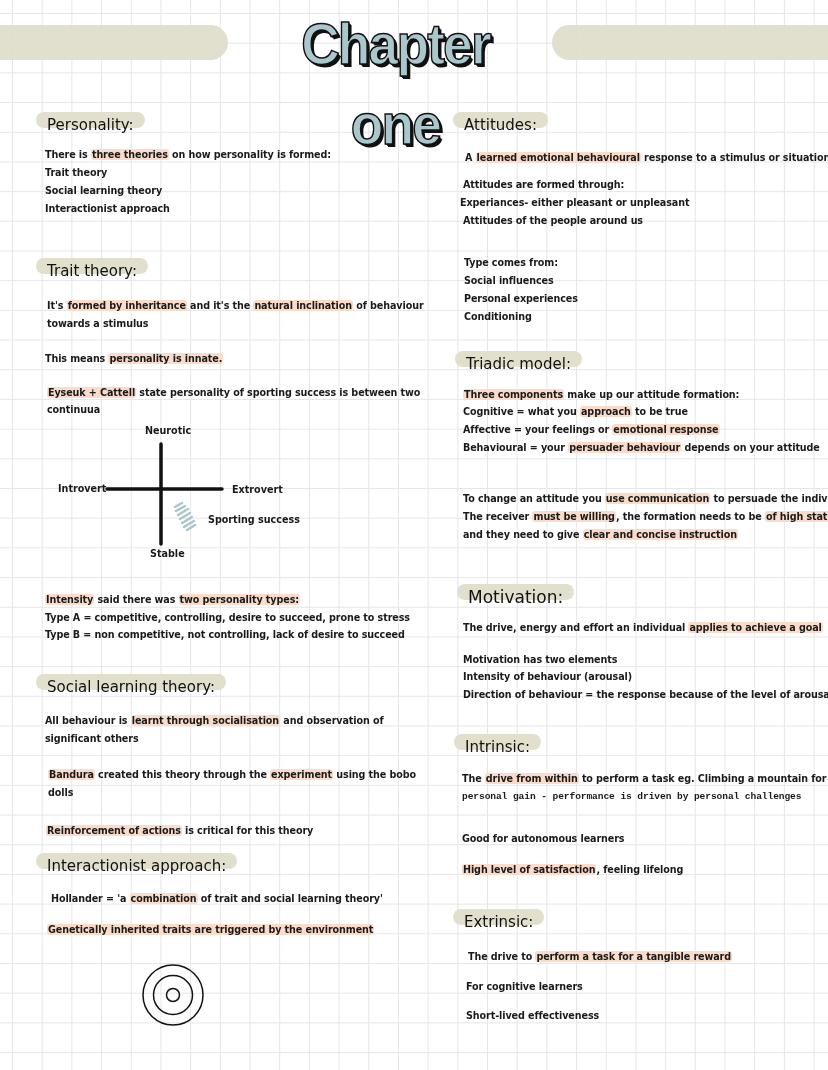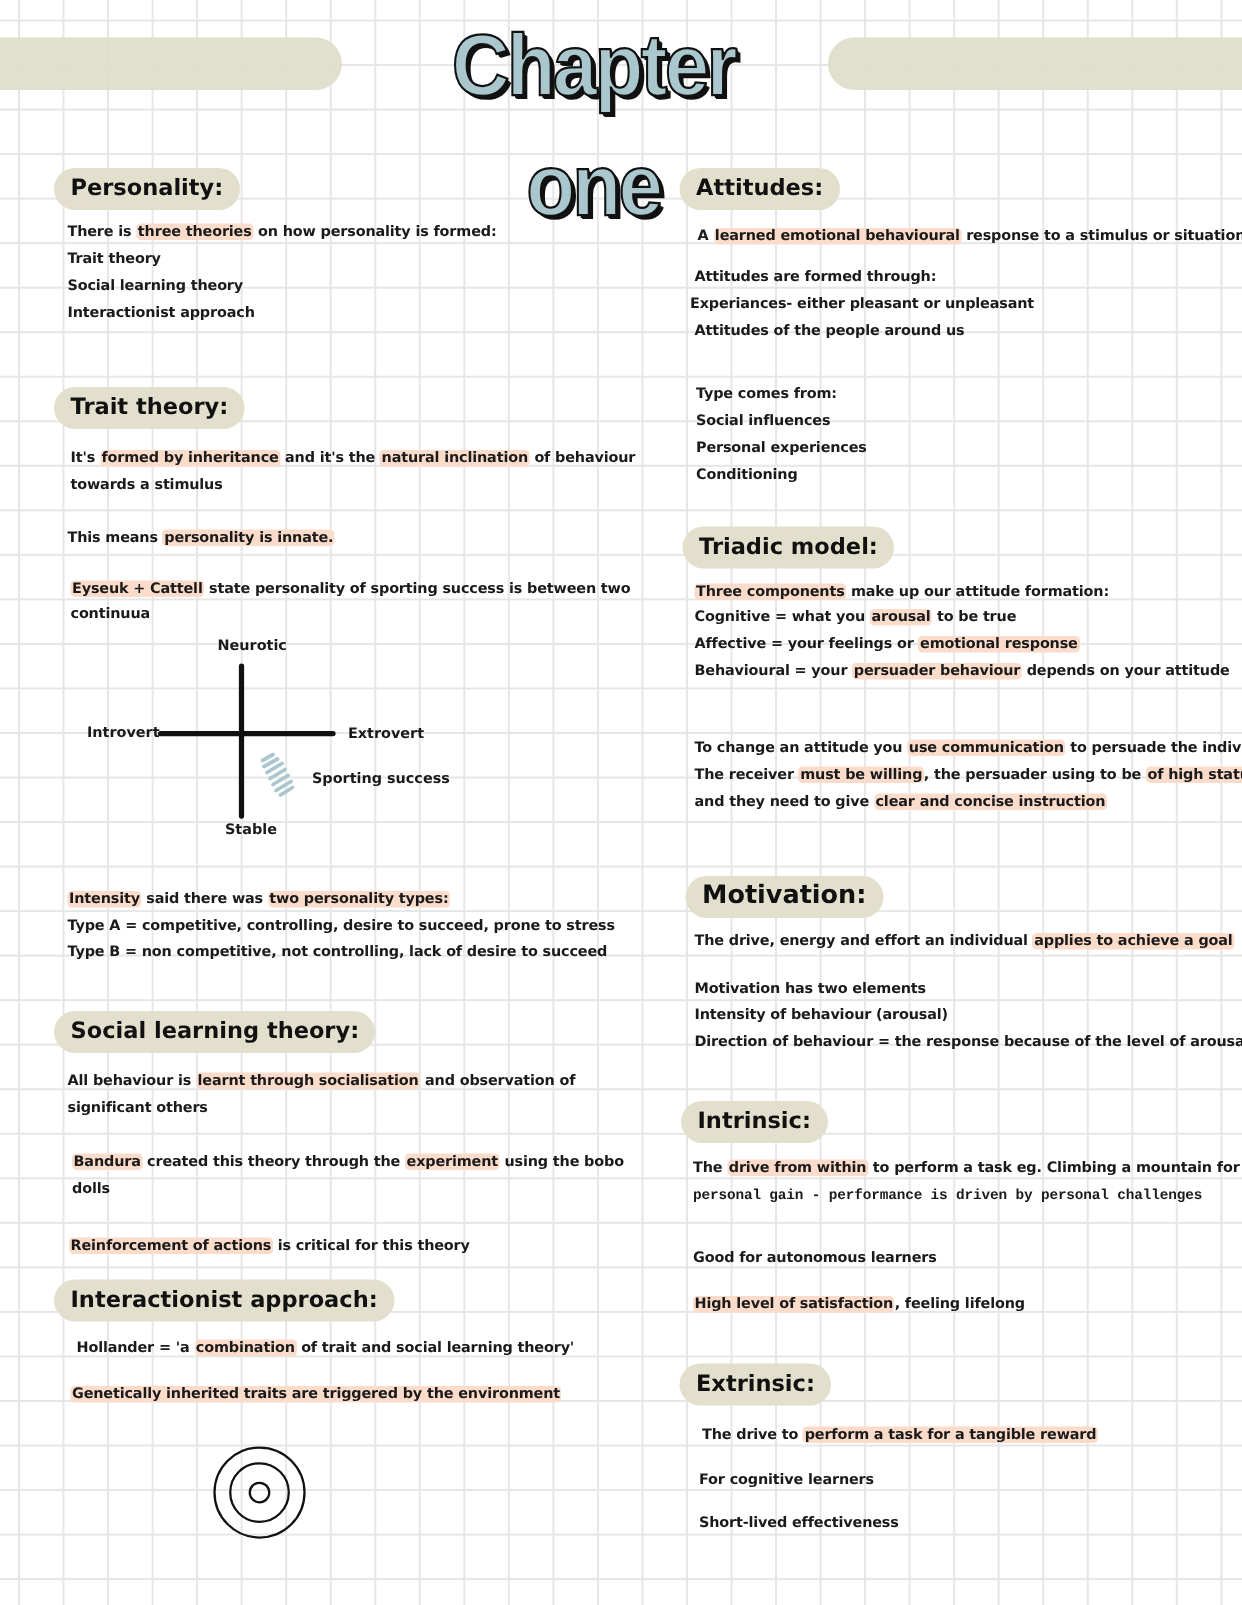--- a/index.html
+++ b/index.html
@@ -21,21 +21,21 @@
   .title {
     position: absolute; left: 243px; top: 4px; width: 305px; text-align: center;
     font-family: "Liberation Sans", sans-serif; font-weight: bold; font-size: 58px;
     letter-spacing: -2px; color: #a9c7cc; line-height: 80px;
     transform: scaleX(0.92);
     text-shadow: 3px 3px 0 #111, 2px 2px 0 #111, 1px 1px 0 #111;
     -webkit-text-stroke: 1.5px #111;
   }
   .pill {
     position: absolute; background: #e2e0cd; border-radius: 14px;
-    font-weight: bold; font-size: 15px; padding: 0 11px; height: 28px; line-height: 26px;
+    font-weight: normal; font-size: 15px; padding: 0 11px; height: 16px; line-height: 26px;
     color: #111;
   }
   .txt { position: absolute; font-size: 9.6px; font-weight: bold; line-height: 18px; white-space: nowrap; letter-spacing: -0.1px; }
   .hl { background: #fbdccb; border-radius: 3px; padding: 0 1px; }
   .diag-label { position: absolute; font-size: 9.6px; font-weight: bold; white-space: nowrap; }
 </style>
 </head>
 <body>
 
 <div class="bar left"></div>
@@ -104,25 +104,25 @@
 <div class="txt" style="left:463px;top:176px;">Attitudes are formed through:</div>
 <div class="txt" style="left:439px;top:194px;margin-left:21px;">Experiances- either pleasant or unpleasant</div>
 <div class="txt" style="left:463px;top:212px;">Attitudes of the people around us</div>
 <div class="txt" style="left:464px;top:254px;">Type comes from:</div>
 <div class="txt" style="left:464px;top:272px;">Social influences</div>
 <div class="txt" style="left:464px;top:290px;">Personal experiences</div>
 <div class="txt" style="left:464px;top:308px;">Conditioning</div>
 
 <div class="pill" style="left:455px;top:351px;">Triadic model:</div>
 <div class="txt" style="left:463px;top:386px;"><span class="hl">Three components</span><span> make up our attitude formation:</span></div>
-<div class="txt" style="left:463px;top:403px;"><span>Cognitive = what you </span><span class="hl">arousal</span><span> to be true</span></div>
+<div class="txt" style="left:463px;top:403px;"><span>Cognitive = what you </span><span class="hl">approach</span><span> to be true</span></div>
 <div class="txt" style="left:463px;top:421px;"><span>Affective = your feelings or </span><span class="hl">emotional response</span></div>
 <div class="txt" style="left:463px;top:439px;"><span>Behavioural = your </span><span class="hl">persuader behaviour</span><span> depends on your attitude</span></div>
 <div class="txt" style="left:463px;top:490px;"><span>To change an attitude you </span><span class="hl">use communication</span><span> to persuade the individual</span></div>
-<div class="txt" style="left:463px;top:508px;"><span>The receiver </span><span class="hl">must be willing</span><span>, the persuader using to be </span><span class="hl">of high status</span></div>
+<div class="txt" style="left:463px;top:508px;"><span>The receiver </span><span class="hl">must be willing</span><span>, the formation needs to be </span><span class="hl">of high status</span></div>
 <div class="txt" style="left:463px;top:526px;"><span>and they need to give </span><span class="hl">clear and concise instruction</span></div>
 
 <div class="pill" style="left:457px;top:584px;font-size:17px;">Motivation:</div>
 <div class="txt" style="left:463px;top:619px;"><span>The drive, energy and effort an individual </span><span class="hl">applies to achieve a goal</span></div>
 <div class="txt" style="left:463px;top:651px;">Motivation has two elements</div>
 <div class="txt" style="left:463px;top:668px;">Intensity of behaviour (arousal)</div>
 <div class="txt" style="left:463px;top:686px;">Direction of behaviour = the response because of the level of arousal</div>
 
 <div class="pill" style="left:454px;top:734px;">Intrinsic:</div>
 <div class="txt" style="left:462px;top:770px;"><span>The </span><span class="hl">drive from within</span><span> to perform a task eg. Climbing a mountain for</span></div>

